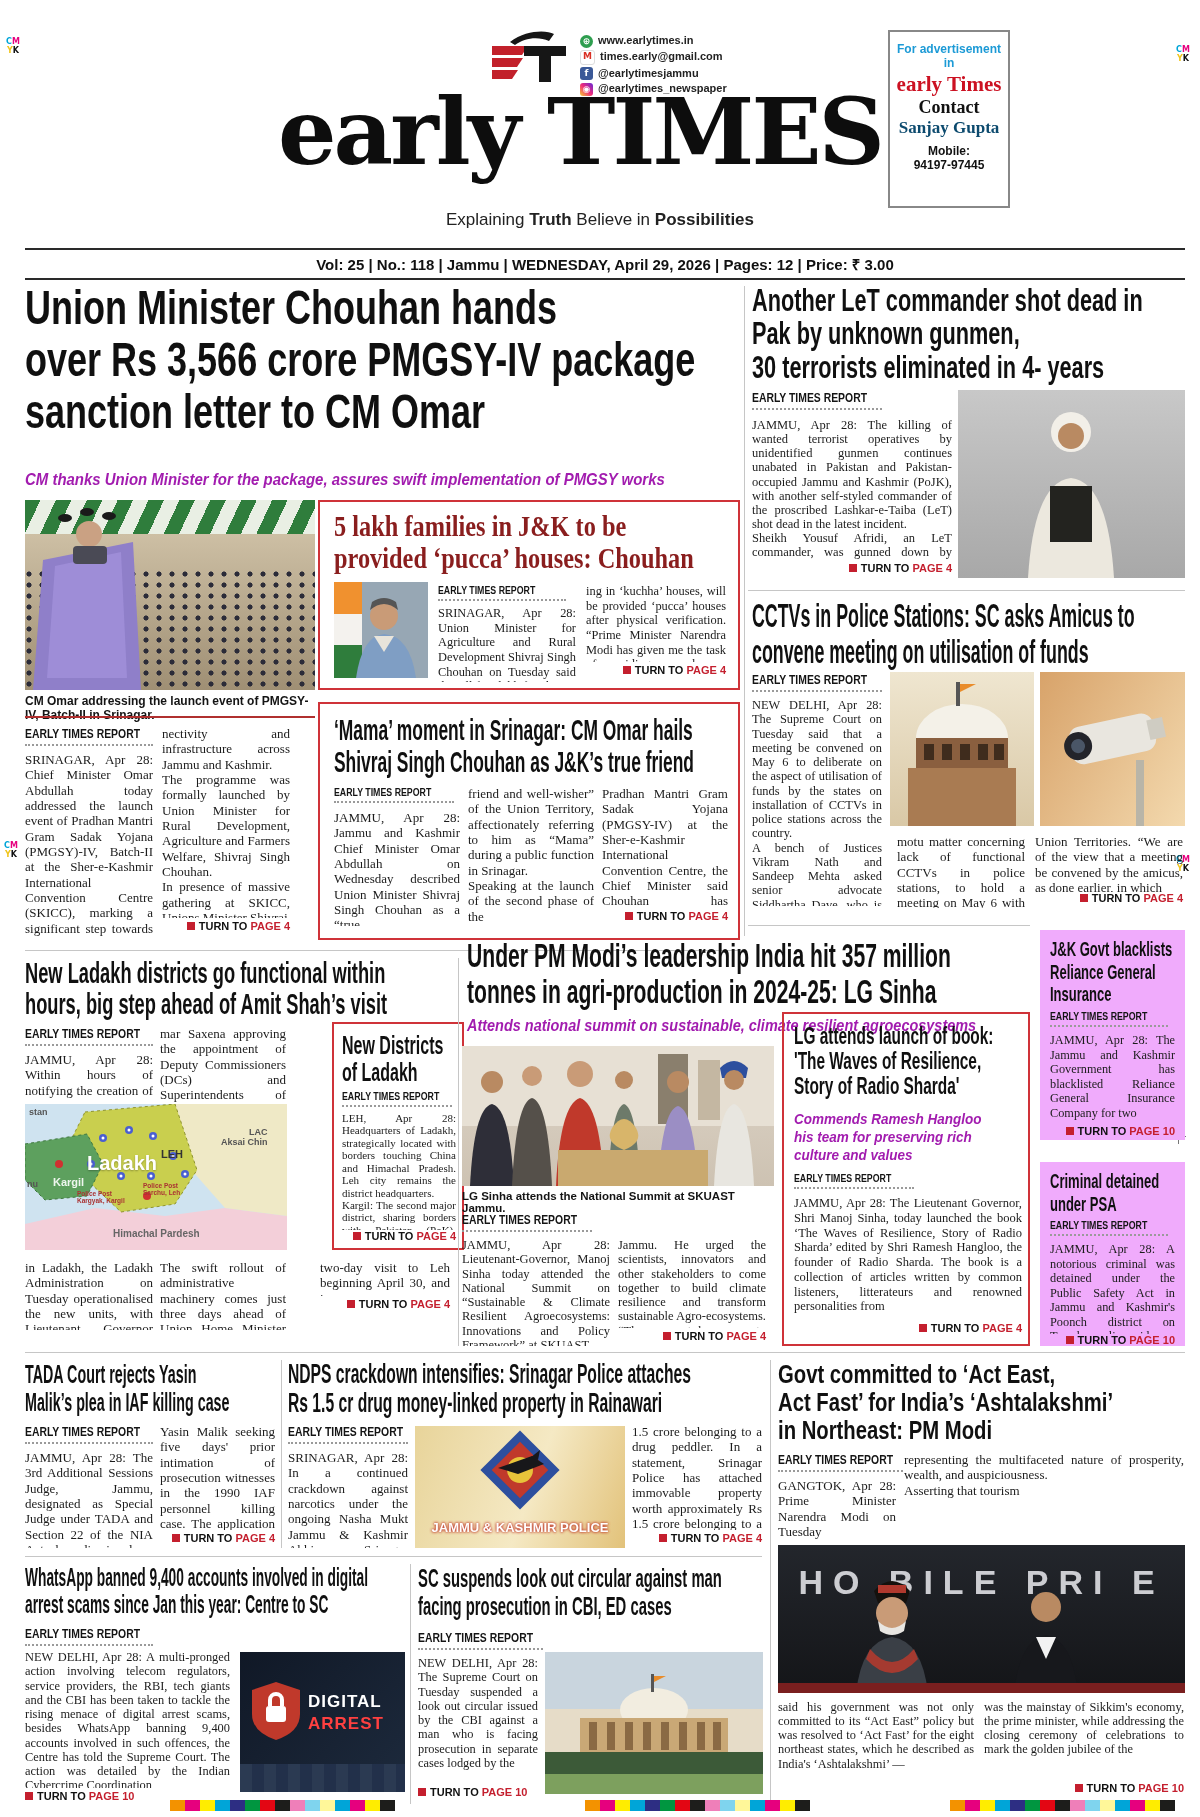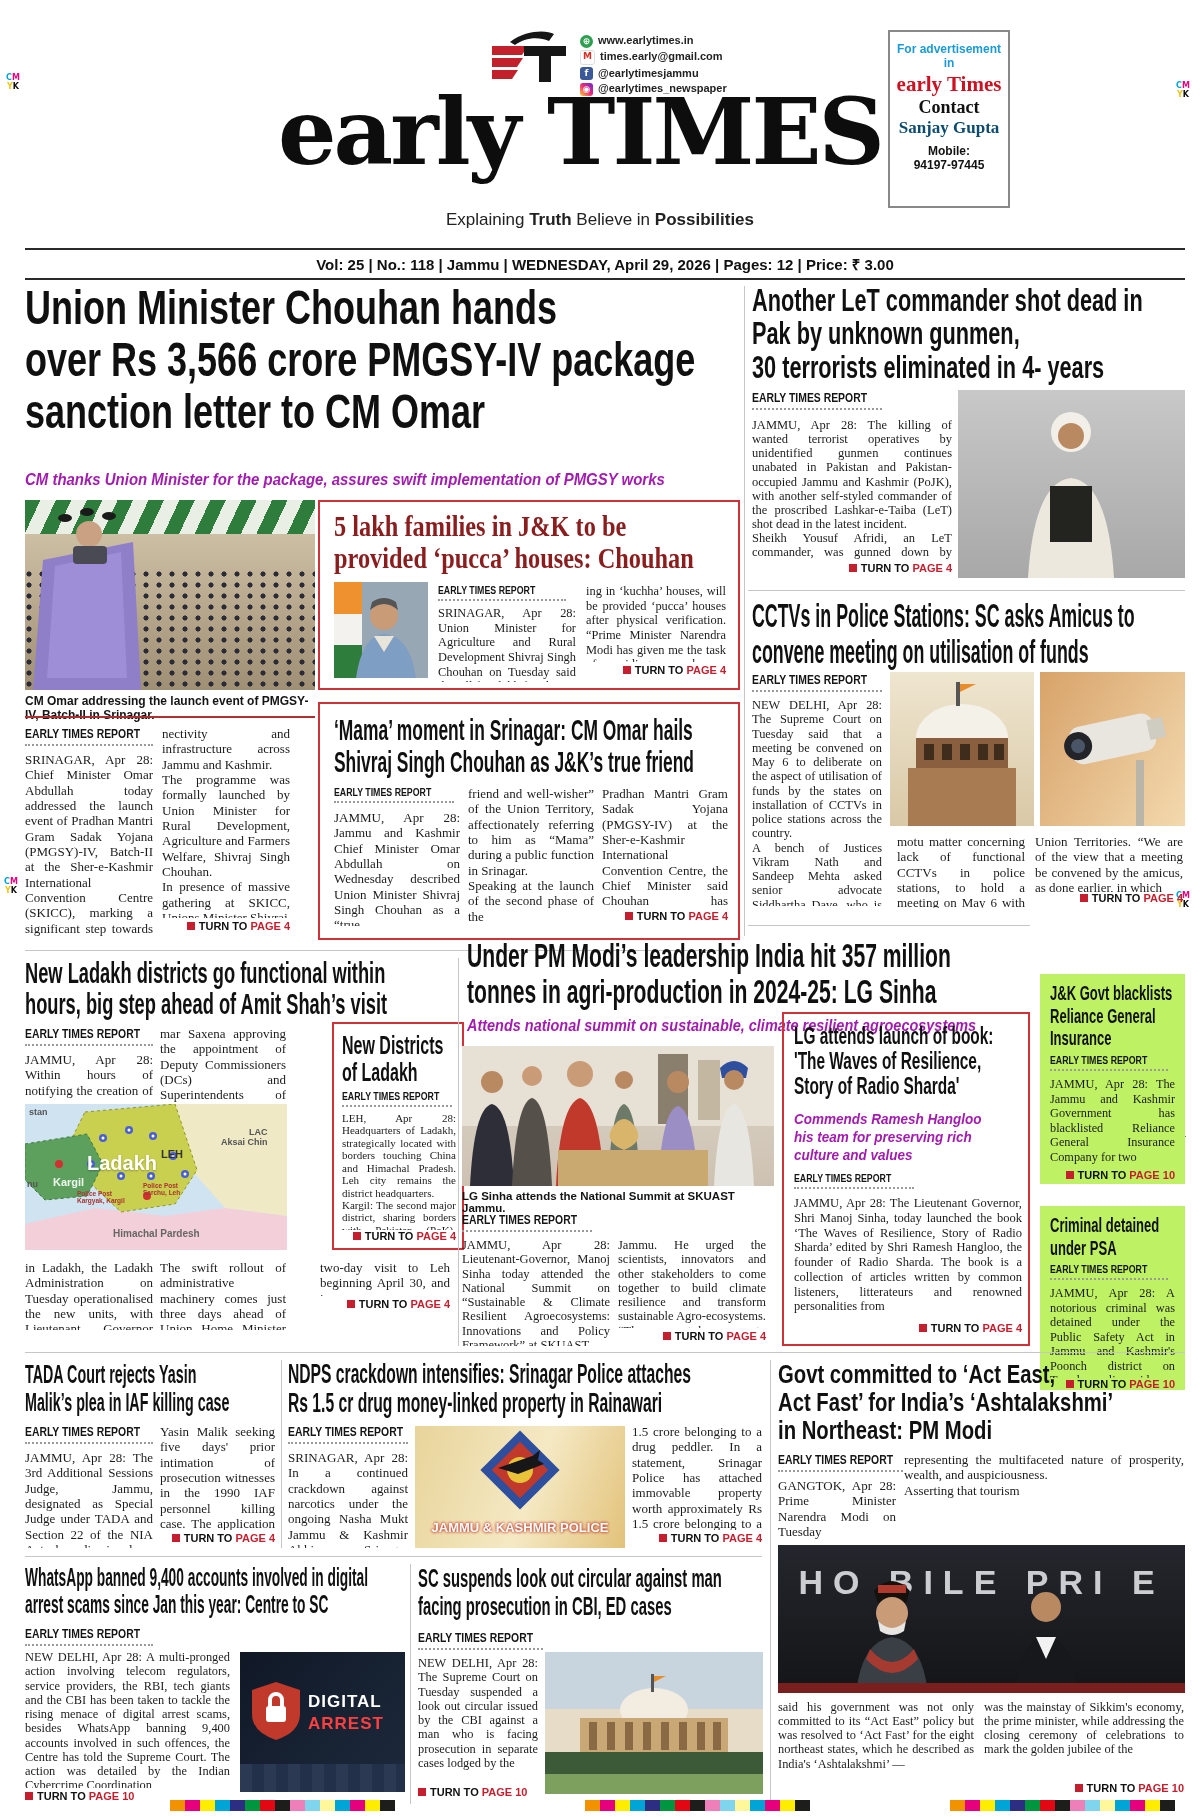--- a/index.html
+++ b/index.html
@@ -15,25 +15,25 @@
   .kicker.k-sm{font-size:11px;}
   .body{font-family:"Liberation Serif",serif;font-size:13px;line-height:1.18;color:#1c1c1c;
         text-align:justify;white-space:pre-line;overflow:hidden;}
   .sub{font-style:italic;font-weight:700;color:#a21caf;}
   .sub .cond{display:block;transform-origin:0 0;white-space:pre-line;}
   .turnto{font-weight:800;font-size:11px;color:#111;text-align:right;white-space:nowrap;}
   .turnto .sq{display:inline-block;width:8px;height:8px;background:#c41f2e;margin-right:4px;}
   .turnto .pg{color:#c41f2e;}
   .caption{font-weight:700;font-size:12px;color:#141414;}
   .box{border:2px solid #cf3339;box-sizing:border-box;}
-  .bluebox{background:#bef264;box-sizing:border-box;margin-top:44px;}
+  .bluebox{background:#f0abfc;box-sizing:border-box;}
   .vdiv{position:absolute;width:1px;background:#c6c6c6;}
   .hdiv{position:absolute;height:1px;background:#c6c6c6;}
   .ph{position:absolute;overflow:hidden;background:#cfcfcf;}
-  .regmark{position:absolute;font:700 8px "DejaVu Sans",sans-serif;line-height:1.1;text-align:center;margin-top:36px;}
+  .regmark{position:absolute;font:700 8px "DejaVu Sans",sans-serif;line-height:1.1;text-align:center;}
   .regmark .c{color:#00a5d8}.regmark .m{color:#e6007e}.regmark .y{color:#f0c419}.regmark .k{color:#111}
   .crossmark{position:absolute;width:14px;height:14px;}
   .crossmark:before{content:"";position:absolute;left:0;right:0;top:6px;height:1px;background:#777;}
   .crossmark:after{content:"";position:absolute;top:0;bottom:0;left:6px;width:1px;background:#777;}
   [data-strip]{position:absolute;font-size:0;}
   [data-strip] span{display:inline-block;width:15px;height:11px;}
   .cicon{display:inline-block;width:13px;height:13px;border-radius:3px;color:#fff;font:700 9px/13px "DejaVu Sans",sans-serif;
          text-align:center;vertical-align:middle;margin-right:5px;}
   .contact-line{font-weight:700;font-size:11px;color:#222;margin-bottom:2px;white-space:nowrap;}
   .adbox{border:2px solid #888;text-align:center;box-sizing:border-box;padding-top:10px;}

